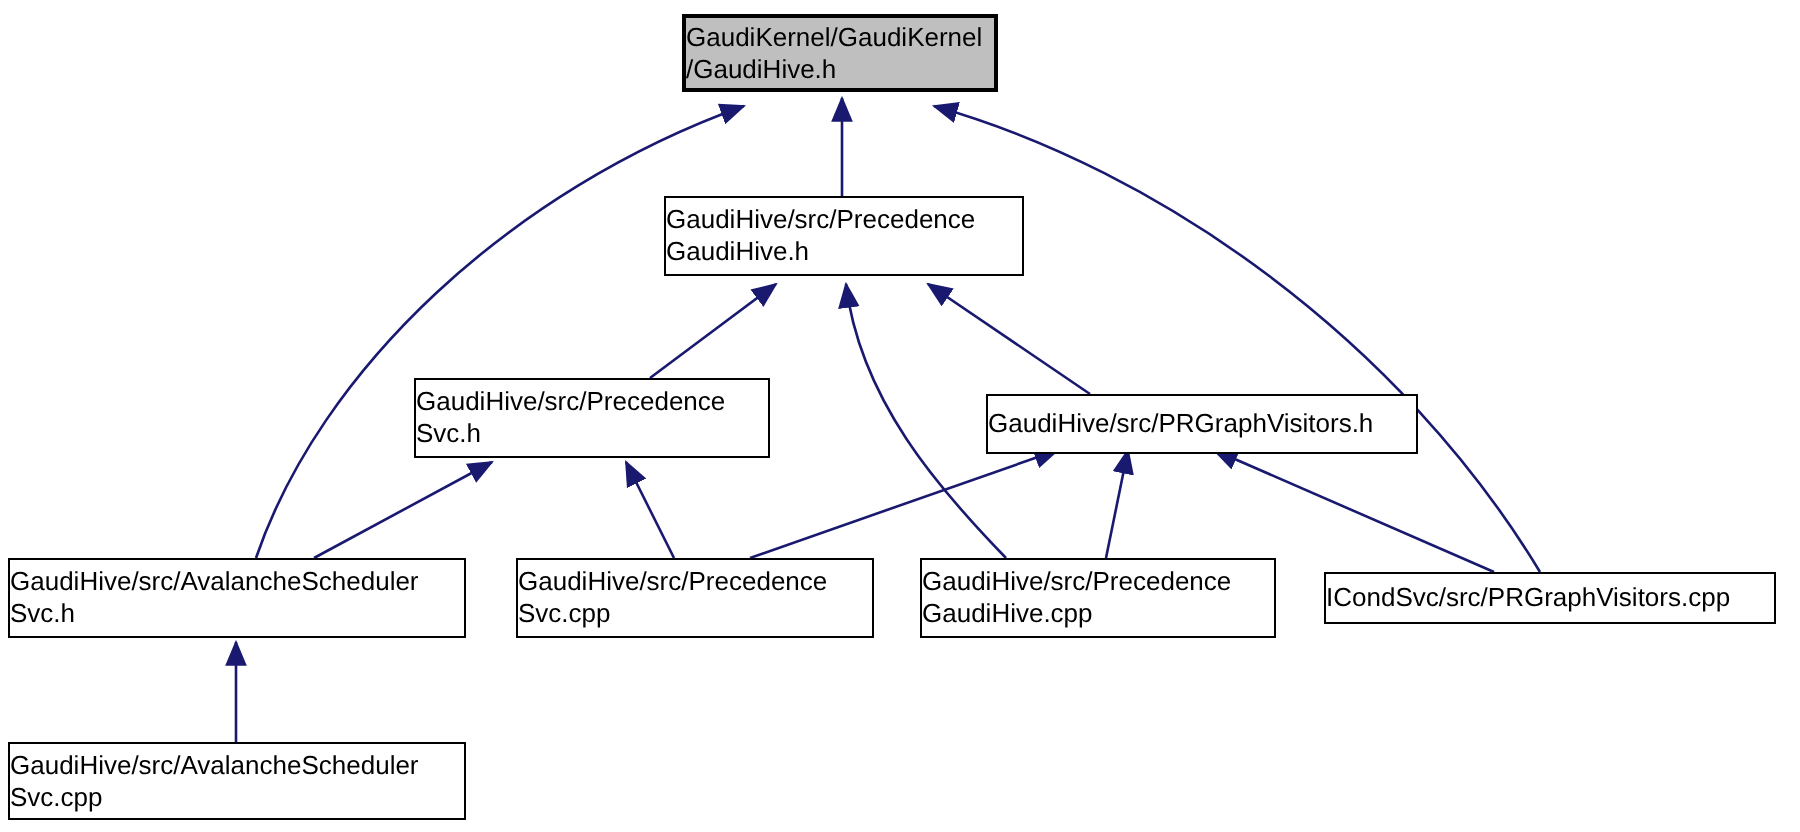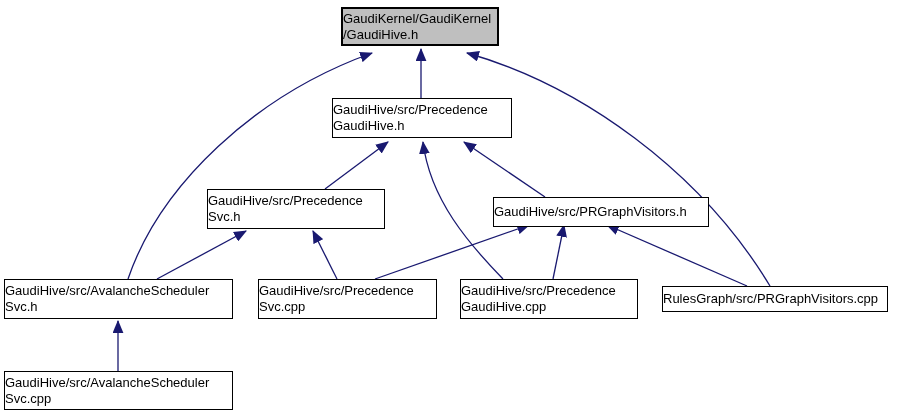--- a/index.html
+++ b/index.html
@@ -108,21 +108,21 @@
     <span>GaudiHive/src/Precedence</span>
     <span>Svc.cpp</span>
   </div>
 
   <div class="node" id="n-prg-cpp">
     <span>GaudiHive/src/Precedence</span>
     <span>GaudiHive.cpp</span>
   </div>
 
   <div class="node" id="n-prgv-cpp">
-    <span>RulesGraph/src/PRGraphVisitors.cpp</span>
+    <span>ICondSvc/src/PRGraphVisitors.cpp</span>
   </div>
 
   <div class="node" id="n-aval-cpp">
     <span>GaudiHive/src/AvalancheScheduler</span>
     <span>Svc.cpp</span>
   </div>
 
 </div>
 
 </body></html>

